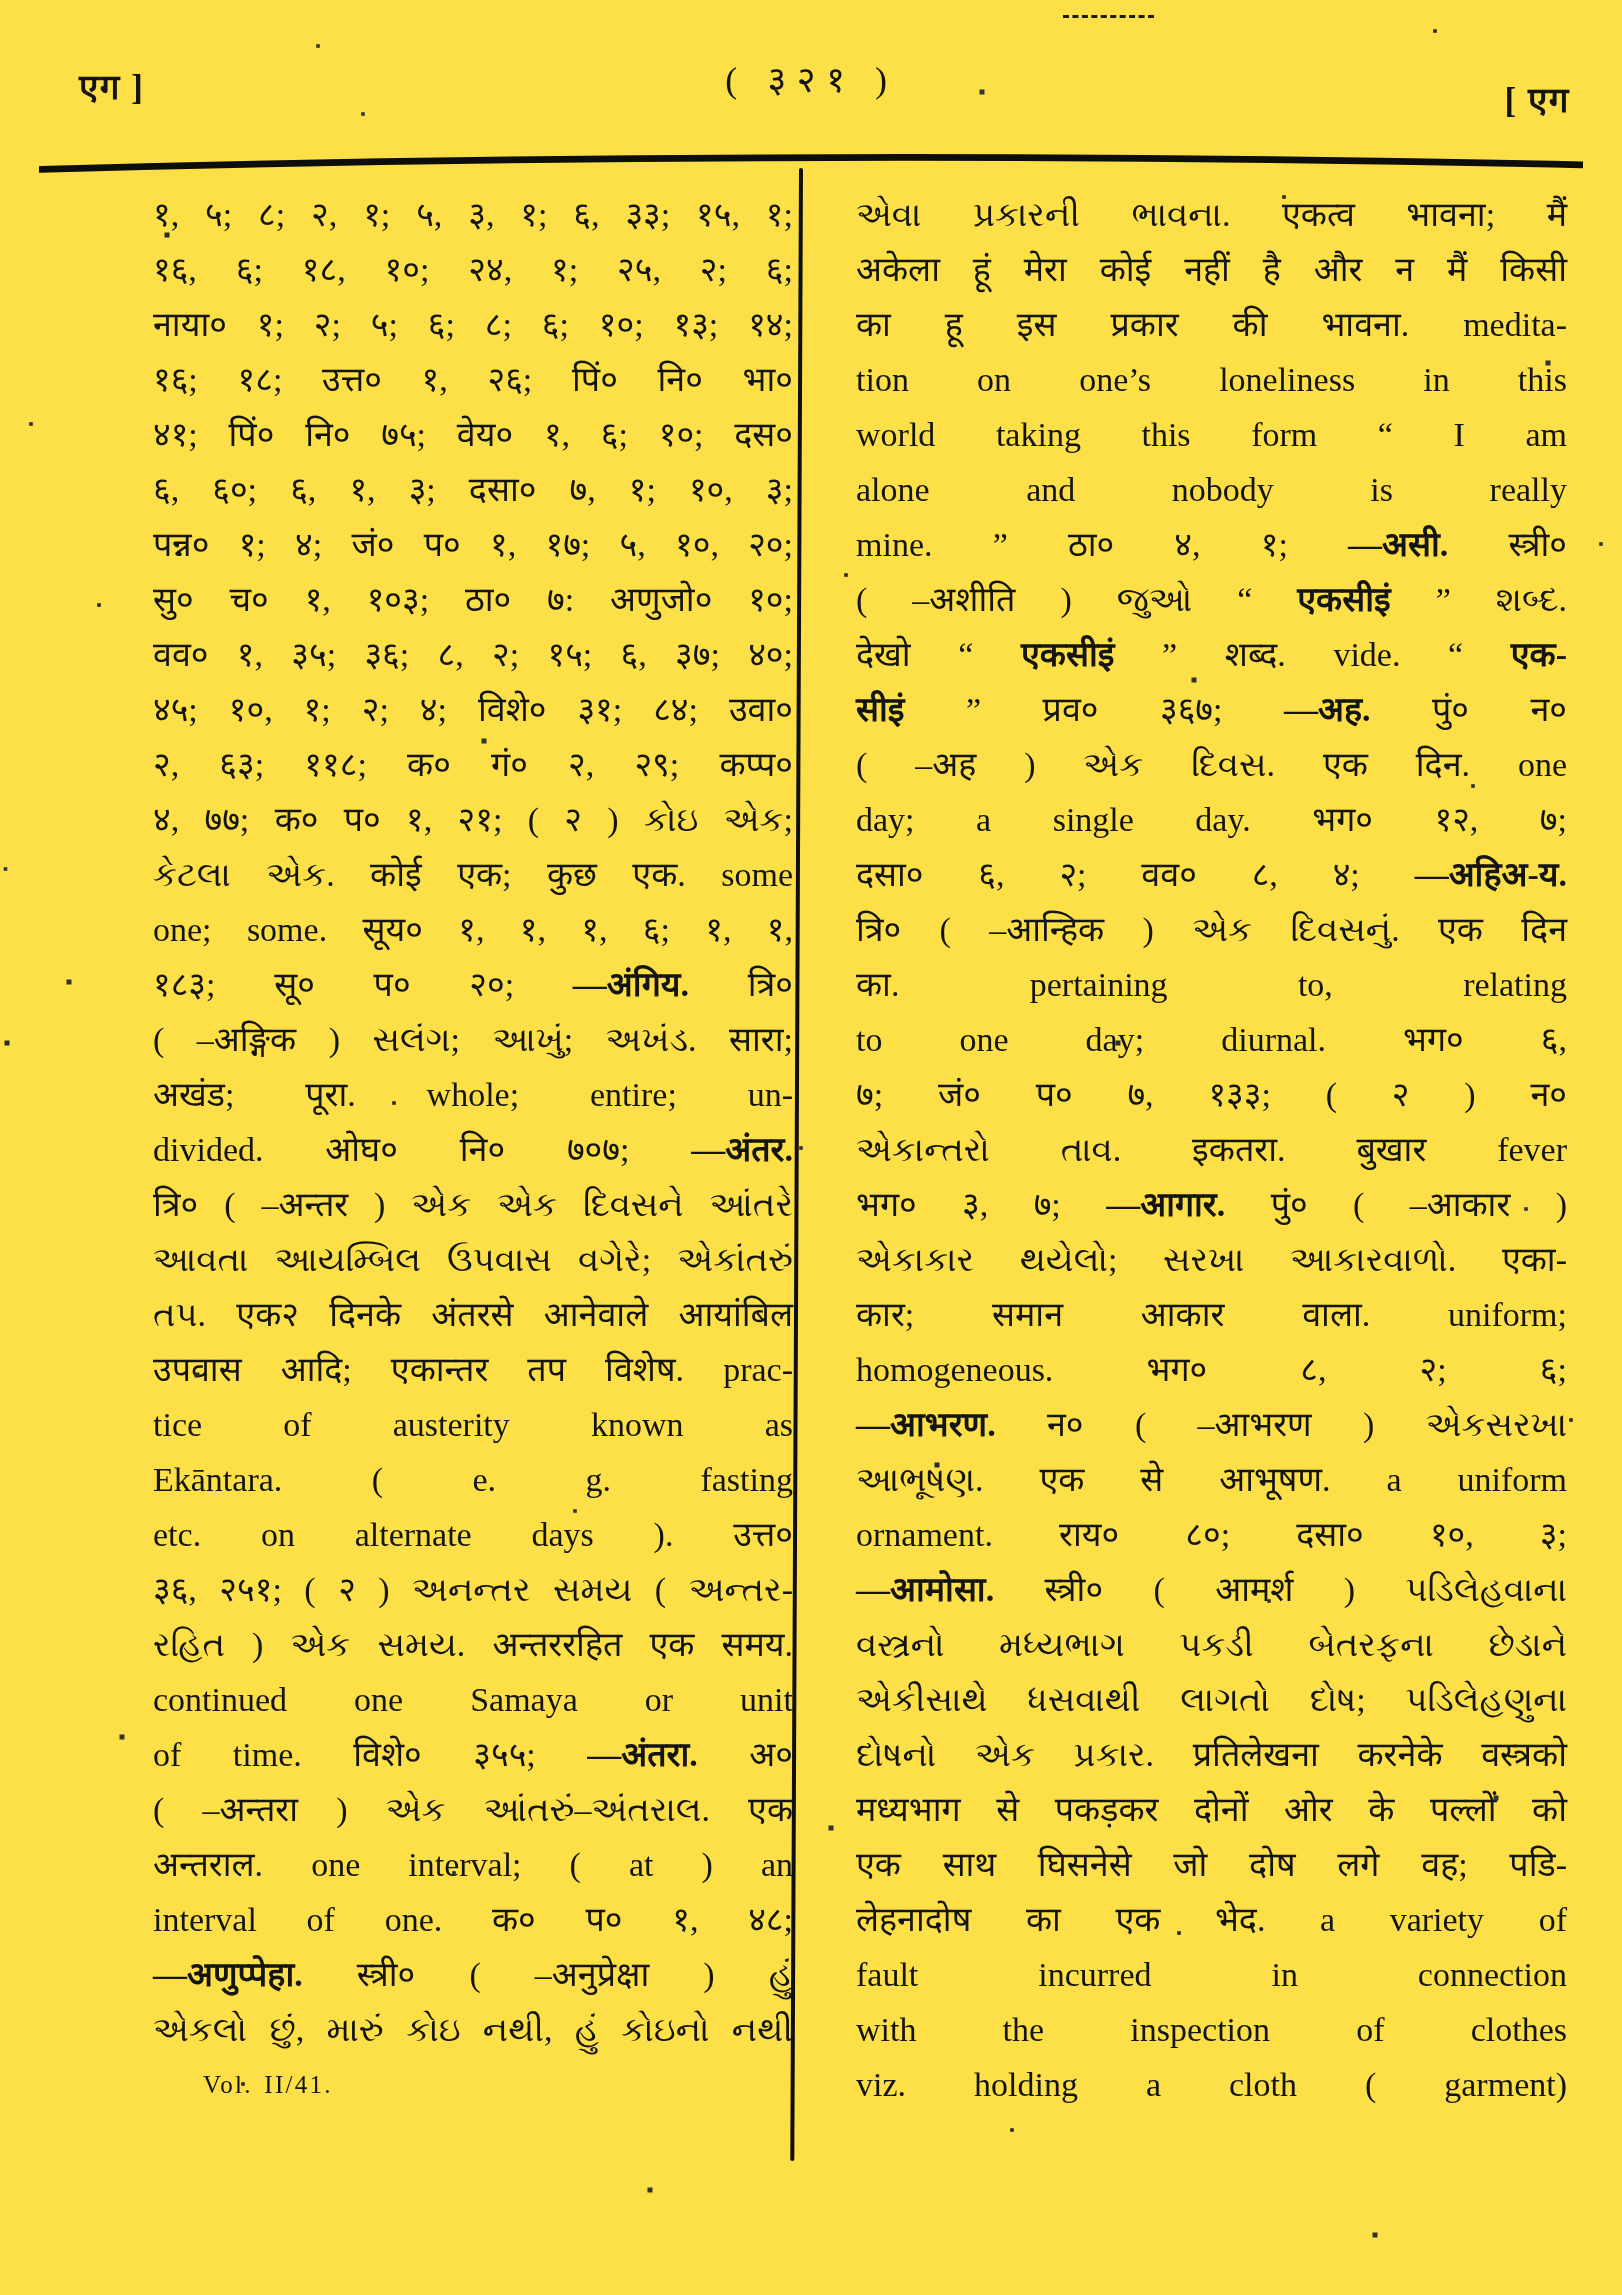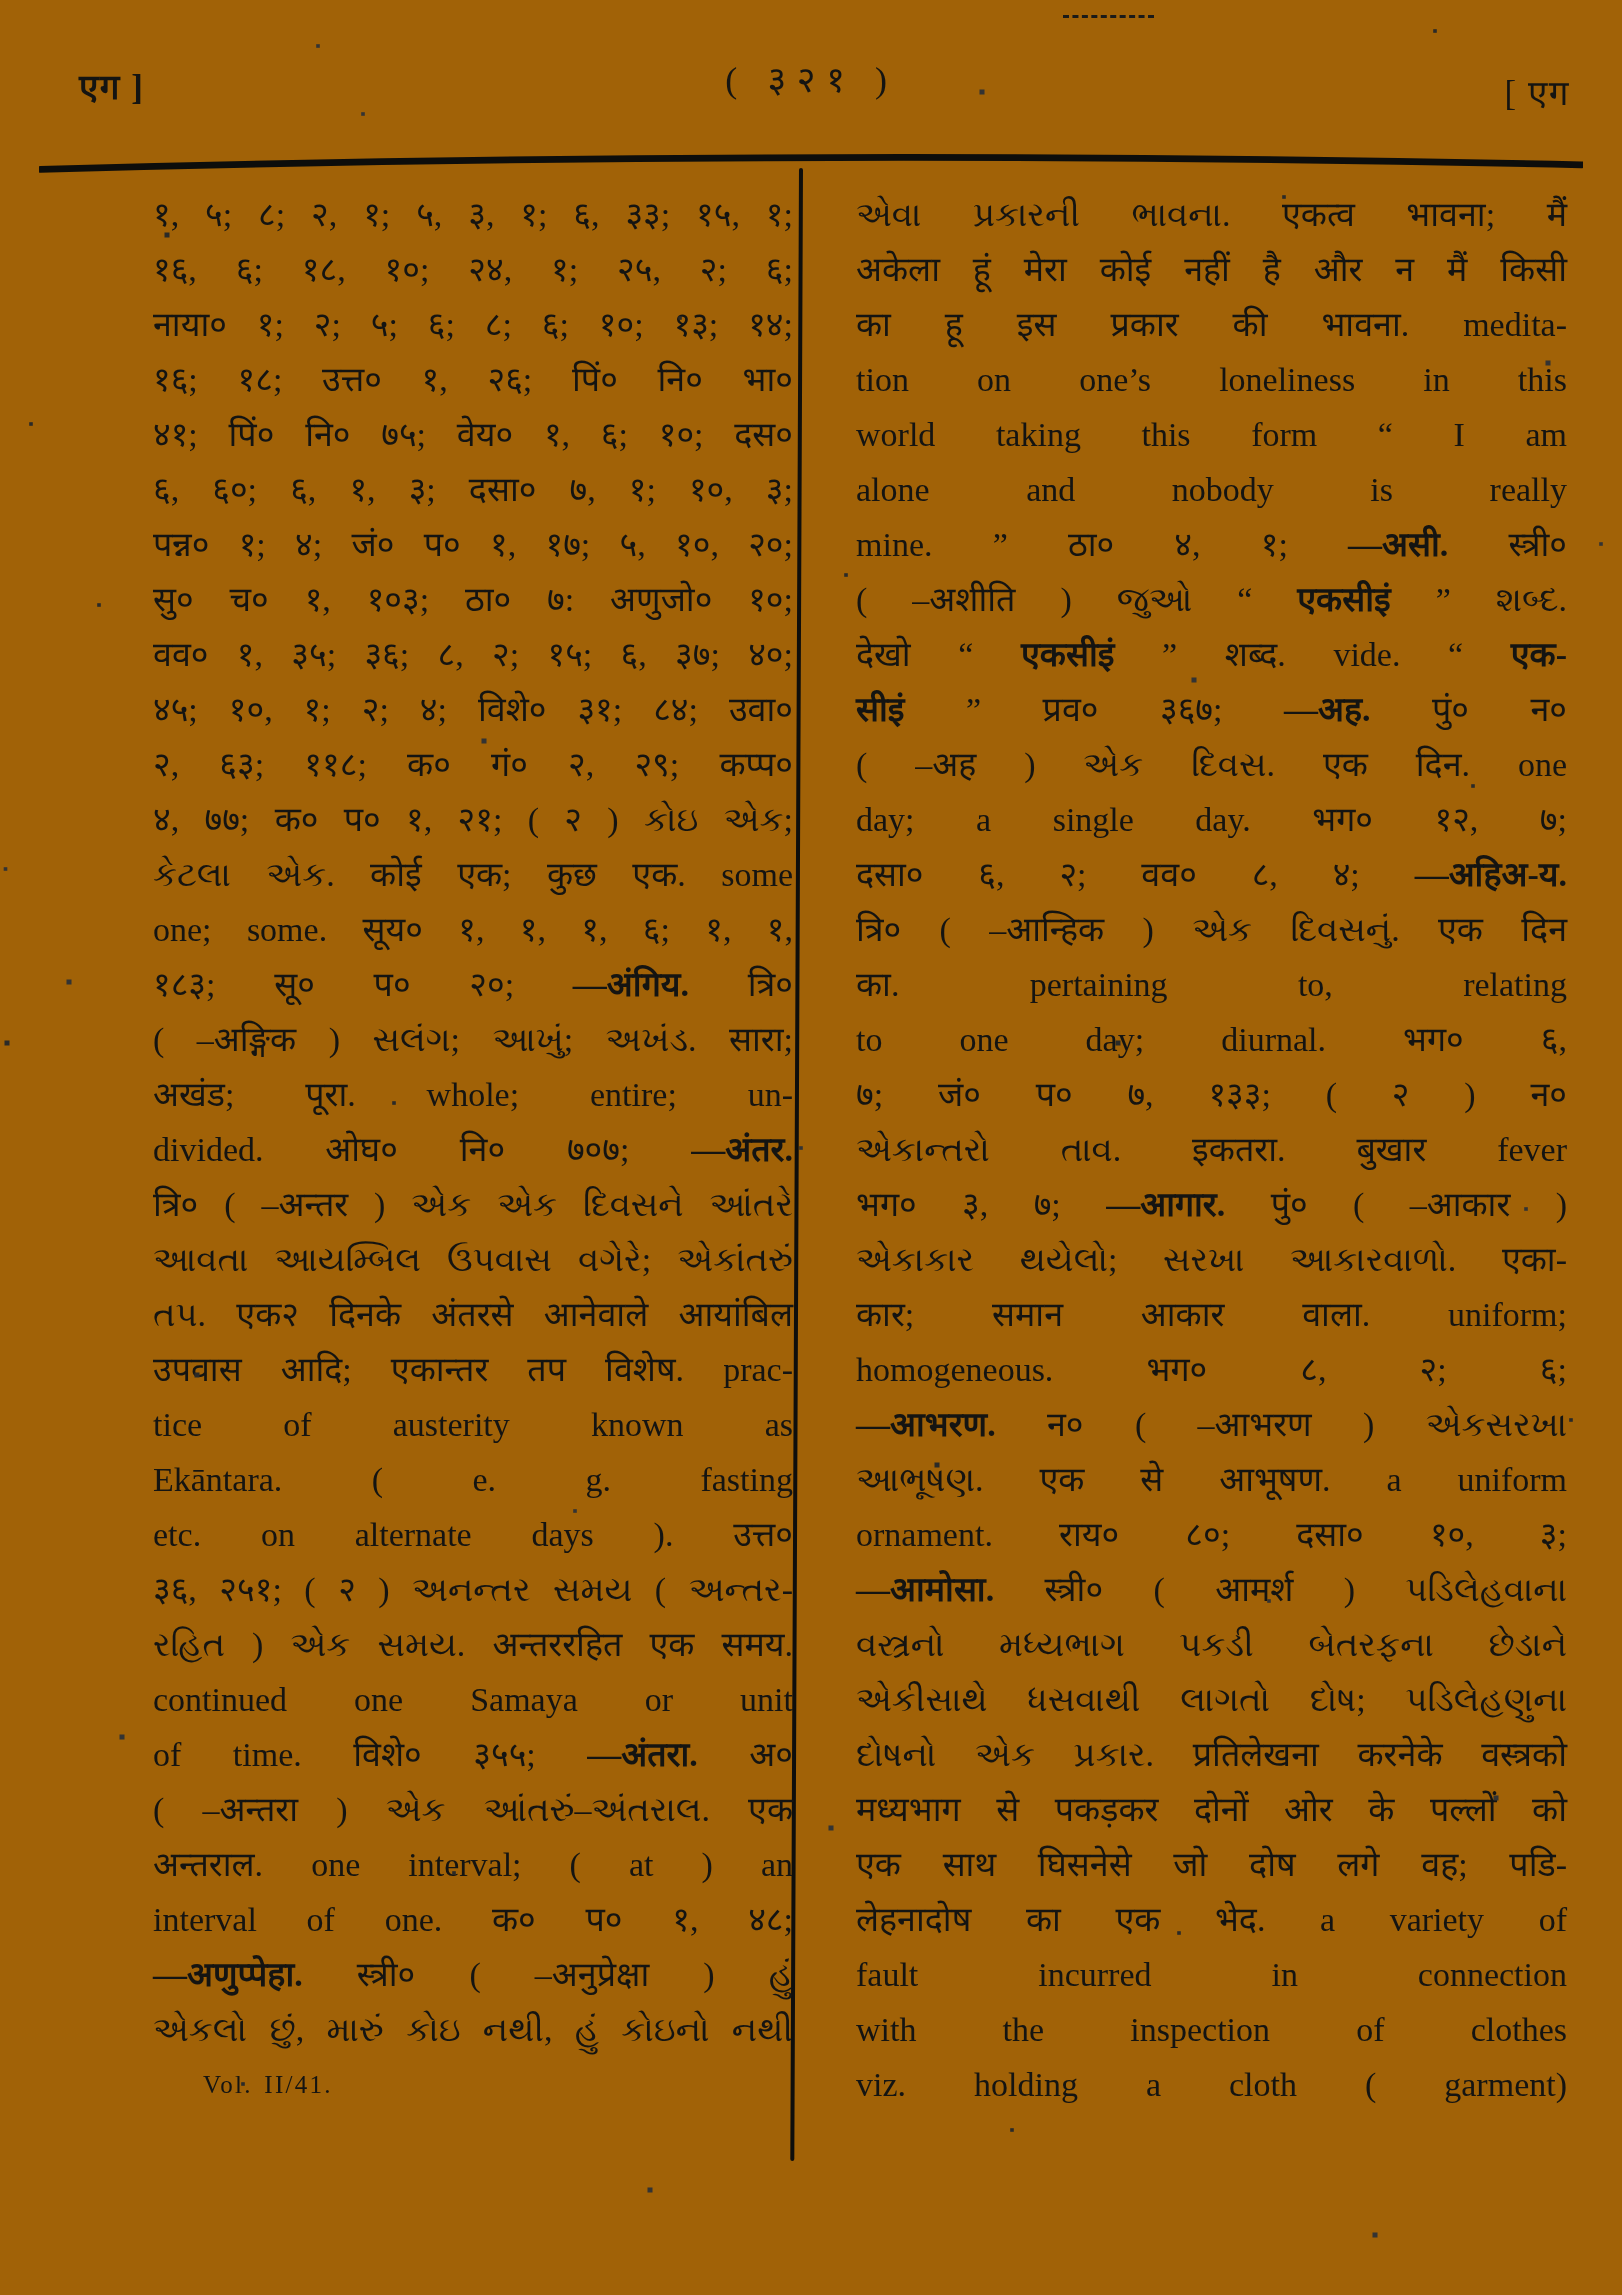--- a/index.html
+++ b/index.html
@@ -1,28 +1,28 @@
 <!DOCTYPE html>
 <html style="font-size:12px"><head>
 <meta charset="utf-8">
 <style>
   html,body{margin:0;padding:0;background:#e8e8e4;}
   .page{
     position:relative;
     width:1623px;height:2295px;
-    background:#a16207;
+    background:#fde047;
     font-family:"Liberation Serif","DejaVu Serif",serif;
     color:#141412;
     overflow:hidden;
   }
   
   .hdr{position:absolute;top:54px;left:0;width:1623px;height:83px;font-size:35px;}
   .hdr .h-left{position:absolute;left:79px;top:7.5px;font-weight:bold;letter-spacing:1.5px;}
   .hdr .h-center{position:absolute;left:50%;transform:translateX(-50%);top:0;font-size:36px;letter-spacing:10.6px;font-weight:normal;}
-  .hdr .h-right{position:absolute;right:53px;top:14px;font-weight:normal;letter-spacing:1.5px;}
+  .hdr .h-right{position:absolute;right:53px;top:21px;font-weight:bold;letter-spacing:1.5px;}
   
   .top-rule{position:absolute;left:39px;top:148px;width:1544px;height:26px;}
   .col-divider{
     position:absolute;left:799px;top:168px;width:3.8px;height:1993px;
     background:#0e0e0c;transform:rotate(0.25deg);transform-origin:top center;
     border-radius:2.3px;
   }
   
   .col{position:absolute;top:187px;font-size:34px;line-height:55px;}
   .col-left{left:112px;width:681px;}

